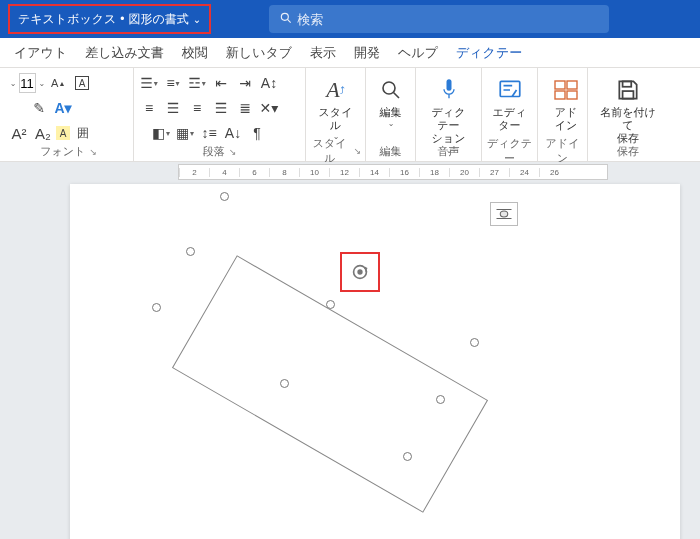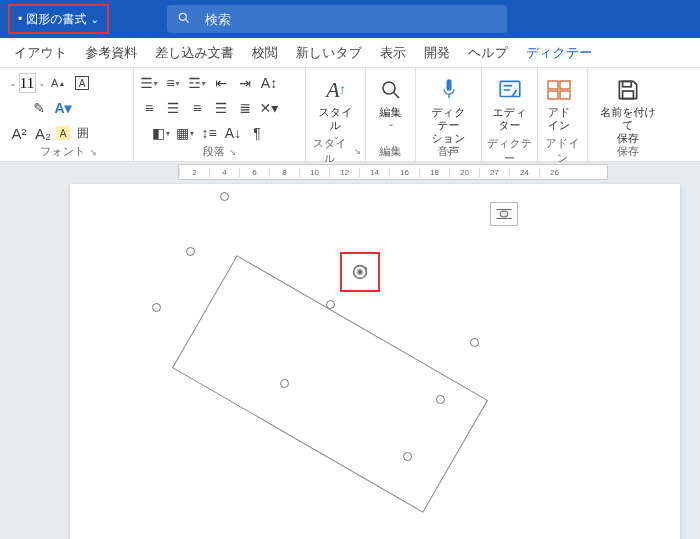--- a/index.html
+++ b/index.html
@@ -3,21 +3,21 @@
 <meta charset="utf-8">
 <style>
 * { margin: 0; padding: 0; box-sizing: border-box; }
 body { font-family: "Yu Gothic UI", "Segoe UI", sans-serif; font-size: 12px; background: #f3f2f1; overflow: hidden; width: 700px; height: 539px; }
 
 
 .title-bar { background: #185abd; height: 38px; display: flex; align-items: center; padding: 0 8px; color: #fff; }
 .title-highlight { border: 2px solid #e63232; padding: 4px 8px; display: flex; align-items: center; gap: 4px; height: 30px; }
 .title-text { font-size: 12px; }
 .chev { font-size: 10px; }
-.search-box { background: #3a77cc; border-radius: 4px; margin-left: 58px; height: 28px; width: 340px; display: flex; align-items: center; padding: 0 10px; gap: 14px; }
+.search-box { background: #3a77cc; border-radius: 4px; margin-left: 58px; height: 28px; width: 340px; display: flex; align-items: center; padding: 0 10px; gap: 4px; }
 .search-box input { background: transparent; border: none; color: #fff; outline: none; font-size: 13px; width: 100%; }
 .search-box input::placeholder { color: #e8eef9; }
 .search-icon { color: #e8eef9; }
 
 
 .tabs-row { background: #fff; height: 30px; display: flex; align-items: center; padding: 0 6px; border-bottom: 1px solid #e1dfdd; gap: 2px; }
 .tab { padding: 4px 8px; font-size: 13px; color: #444; cursor: pointer; }
 .tab.active { color: #185abd; }
 
 
@@ -32,21 +32,21 @@
 .col { display: flex; flex-direction: column; gap: 2px; align-items: center; }
 .row { display: flex; gap: 2px; align-items: center; }
 .dd { font-size: 8px; color: #666; margin-left: 1px; }
 
 
 .big-btn { display: flex; flex-direction: column; align-items: center; justify-content: flex-start; padding: 2px 6px; cursor: pointer; min-width: 48px; }
 .big-btn .bicon { font-size: 26px; height: 32px; display: flex; align-items: center; color: #444; }
 .big-btn .blabel { font-size: 11px; text-align: center; line-height: 1.2; color: #333; }
 
 
-.size-box { width: 17px; height: 20px; border: 1px solid #ccc; display: flex; align-items: center; justify-content: center; font-size: 15px; font-family: Liberation Serif, serif; }
+.size-box { width: 17px; height: 20px; border: 1px solid #ccc; display: flex; align-items: center; justify-content: center; font-size: 13px; }
 
 
 .doc-wrap { background: #e8ebee; height: calc(539px - 38px - 30px - 94px); position: relative; overflow: hidden; }
 .ruler { position: absolute; top: 2px; left: 178px; height: 16px; width: 430px; background: #fff; border: 1px solid #ccc; font-size: 8px; color: #666; display: flex; align-items: center; overflow: hidden; }
 .ruler span { flex: none; width: 30px; text-align: center; border-left: 1px solid #ddd; }
 .page { position: absolute; top: 22px; left: 70px; width: 610px; height: 400px; background: #fff; box-shadow: 0 1px 4px rgba(0,0,0,0.15); }
 
 
 .shape-layer { position: absolute; inset: 0; }
 .shape-rect {
@@ -65,38 +65,38 @@
 .rotate-box svg { width: 22px; height: 22px; color: #777; }
 
 .A-blue { color: #2b7bd6; }
 
 </style>
 </head>
 <body>
 
 <div class="title-bar">
   <div class="title-highlight">
+    <span class="title-text">テキストボックス</span>
     <span class="title-text">•</span>
     <span class="title-text">図形の書式</span>
     <span class="chev">⌄</span>
   </div>
   <div class="search-box">
     <span class="search-icon">
       <svg width="14" height="14" viewBox="0 0 24 24" fill="none" stroke="currentColor" stroke-width="2">
           <circle cx="10" cy="10" r="6"></circle>
           <line x1="20" y1="20" x2="14.5" y2="14.5"></line>
         </svg>
     </span>
     <input placeholder="検索" style="">
   </div>
 </div>
 
 <div class="tabs-row">
   <span class="tab">イアウト</span>
-  <span class="tab">参考資料</span>
   <span class="tab">差し込み文書</span>
   <span class="tab">校閲</span>
   <span class="tab">新しいタブ</span>
   <span class="tab">表示</span>
   <span class="tab">開発</span>
   <span class="tab">ヘルプ</span>
   <span class="tab active">ディクテー</span>
 </div>
 
 <div class="ribbon">
@@ -232,21 +232,21 @@
         <span class="blabel" style="white-space:pre-line">エディ
 ター</span>
       </div>
     </div>
     <div class="group-label">
         <span>ディクテー</span>
       </div>
   </div>
 
   <div class="group" style="width:50px">
-    <div class="group-body" style="justify-content:flex-end;width:100%">
+    <div class="group-body" style="justify-content:flex-start;width:100%">
       <div class="big-btn">
         <span class="bicon" style="color:#d76b3b">
           <svg width="26" height="22" viewBox="0 0 26 22" fill="none" stroke="currentColor" stroke-width="1.4">
               <rect x="2" y="2" width="10" height="8"></rect>
               <rect x="14" y="2" width="10" height="8"></rect>
               <rect x="2" y="12" width="10" height="8"></rect>
               <rect x="14" y="12" width="10" height="8"></rect>
             </svg>
         </span>
         <span class="blabel" style="white-space:pre-line">アド

